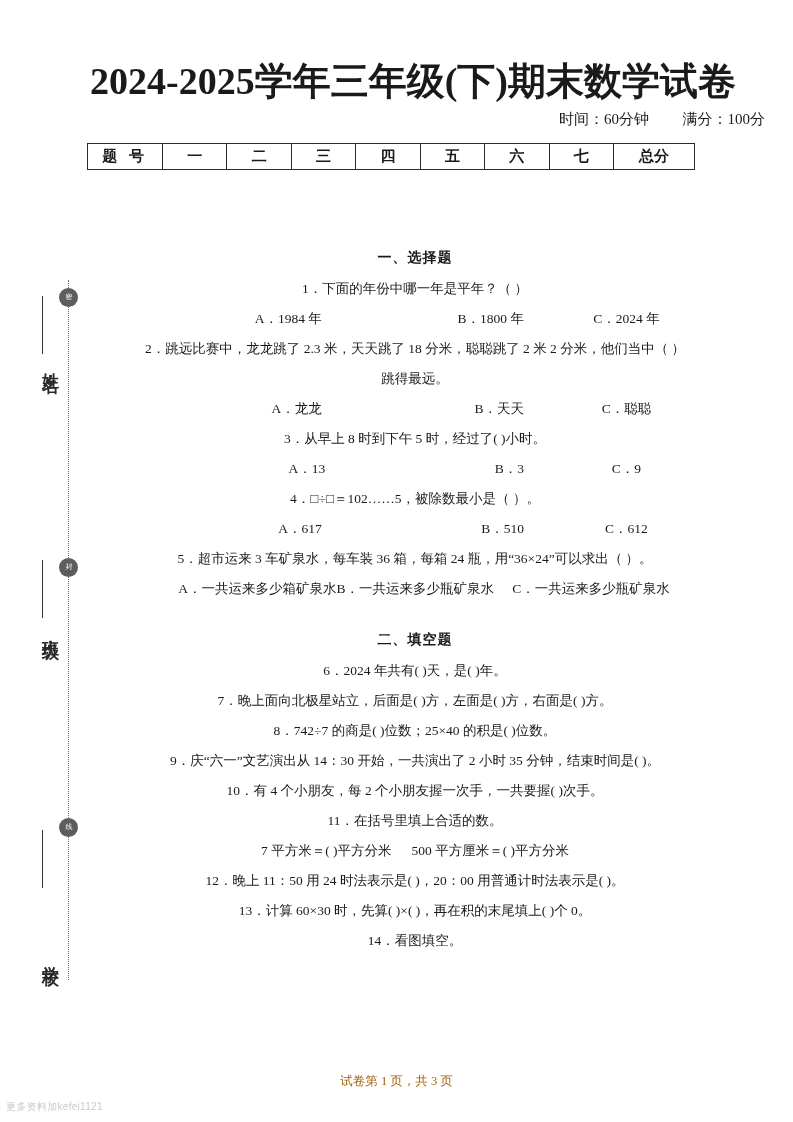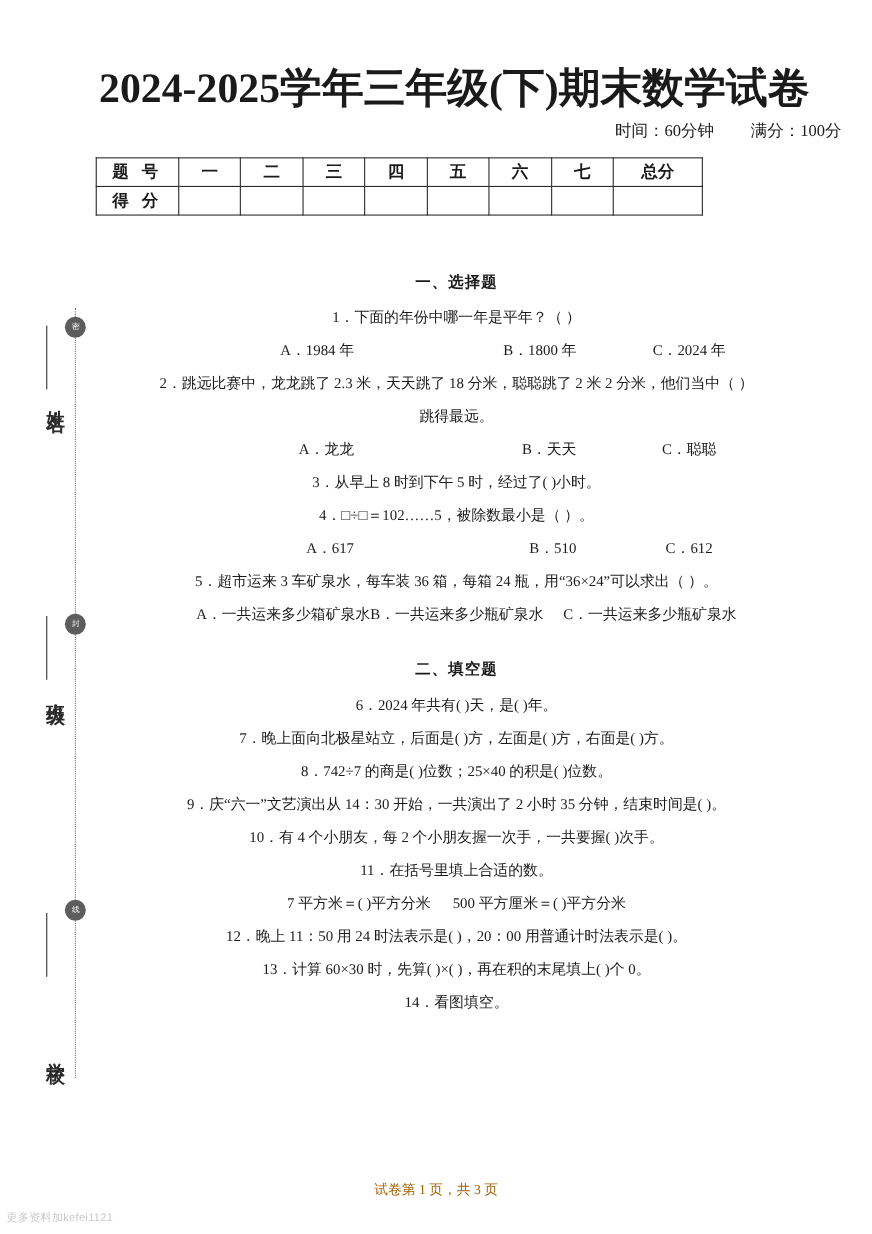--- a/index.html
+++ b/index.html
@@ -87,21 +87,21 @@
     font-size: 15px;
     white-space: nowrap;
   }
   #exam-meta .meta-gap { display: inline-block; width: 26px; }
 
   
   #score-table {
     position: absolute;
     left: 87px;
     top: 143px;
-    width: 552px;
+    width: 608px;
     border-collapse: collapse;
     table-layout: fixed;
   }
   #score-table td {
     border: 1px solid #2b2b2b;
     height: 25px;
     text-align: center;
     vertical-align: middle;
     font-size: 15px;
     font-weight: bold;
@@ -201,50 +201,42 @@
     <td class="label-cell">题 号</td>
     <td>一</td>
     <td>二</td>
     <td>三</td>
     <td>四</td>
     <td>五</td>
     <td>六</td>
     <td>七</td>
     <td class="total-cell">总分</td>
   </tr>
-  <tr>
-    <td class="label-cell">得 分</td>
-    <td></td>
-    <td></td>
-    <td></td>
-    <td></td>
-    <td></td>
-    <td></td>
-    <td></td>
-    <td class="total-cell"></td>
-  </tr>
 </tbody>
   </table>
 
 <div id="content">
 
   <div class="sec-head">一、选择题</div>
 
   <div class="qline">1．下面的年份中哪一年是平年？（    ）</div>
   <div class="opts">
     <span class="opt c1">A．1984 年</span><span class="opt c2">B．1800 年</span><span class="opt c3">C．2024 年</span>
   </div>
 
   <div class="qline">2．跳远比赛中，龙龙跳了 2.3 米，天天跳了 18 分米，聪聪跳了 2 米 2 分米，他们当中（    ）</div>
   <div class="qline">跳得最远。</div>
   <div class="opts">
     <span class="opt c1">A．龙龙</span><span class="opt c2">B．天天</span><span class="opt c3">C．聪聪</span>
   </div>
 
   <div class="qline">3．从早上 8 时到下午 5 时，经过了(      )小时。</div>
+  <div class="opts">
+    <span class="opt c1">A．13</span><span class="opt c2">B．3</span><span class="opt c3">C．9</span>
+  </div>
 
   <div class="qline">4．□÷□＝102……5，被除数最小是（    ）。</div>
   <div class="opts">
     <span class="opt c1">A．617</span><span class="opt c2">B．510</span><span class="opt c3">C．612</span>
   </div>
 
   <div class="qline">5．超市运来 3 车矿泉水，每车装 36 箱，每箱 24 瓶，用“36×24”可以求出（    ）。</div>
   <div class="opts runon">
     <span class="opt">A．一共运来多少箱矿泉水</span><span class="opt sp">B．一共运来多少瓶矿泉水</span><span class="opt">C．一共运来多少瓶矿泉水</span>
   </div>

